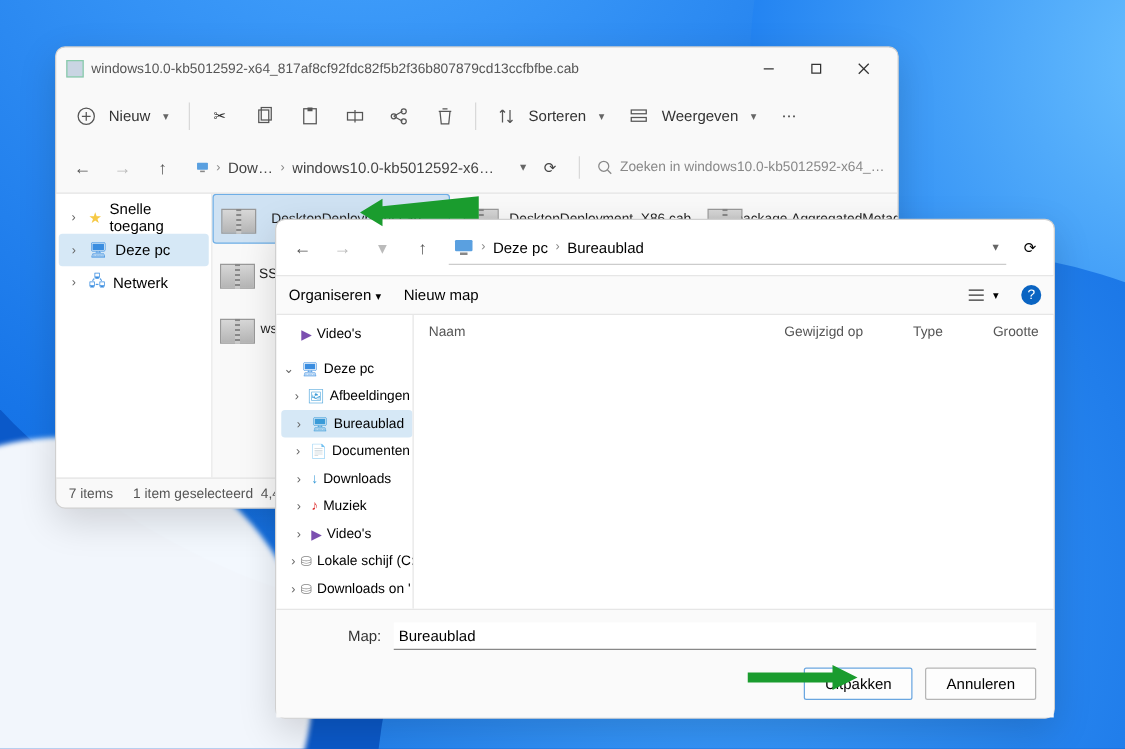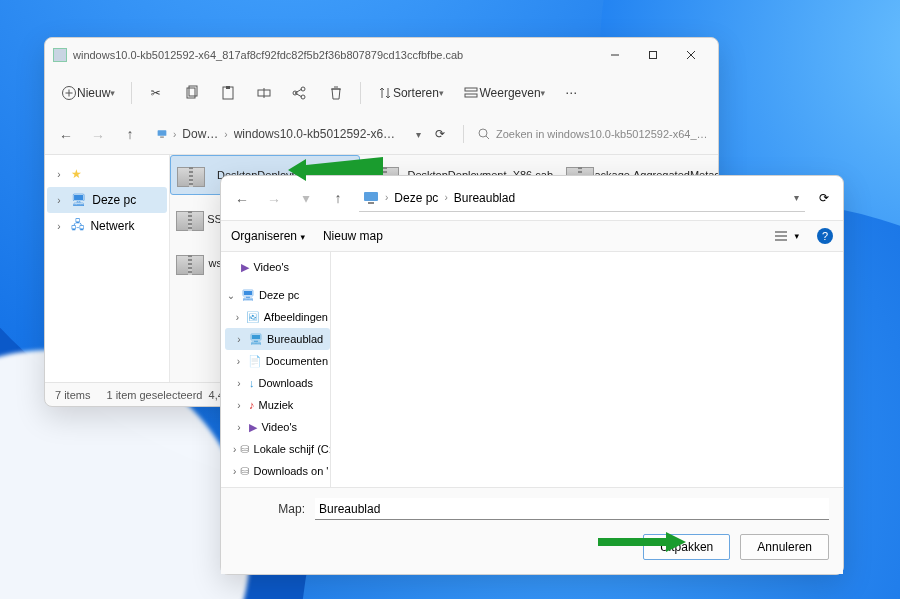--- a/index.html
+++ b/index.html
@@ -15,21 +15,21 @@
   .win1 { left:44px; top:37px; width:675px; height:370px; background:#f9f9f9; }
   .win2 { left:220px; top:175px; width:624px; height:400px; }
 
   .titlebar { height:34px; display:flex; align-items:center; padding:0 8px; color:#555; font-size:11px; }
   .titlebar .ticon { width:14px; height:14px; background:#c9d5e3; border:1px solid #8ca; margin-right:6px; }
   .titlebar .spacer { flex:1; }
   .wbtn { width:38px; height:28px; display:flex; align-items:center; justify-content:center; color:#333; }
   .wbtn svg { width:10px; height:10px; }
 
   .toolbar { height:42px; display:flex; align-items:center; gap:4px; padding:0 8px; font-size:12px; color:#333; }
-  .tbtn { height:30px; padding:0 8px; display:flex; align-items:center; gap:0; border-radius:4px; }
+  .tbtn { height:30px; padding:0 8px; display:flex; align-items:center; gap:10px; border-radius:4px; }
   .tbtn .chev { font-size:9px; color:#666; }
   .sep { width:1px; height:22px; background:#d9d9d9; margin:0 4px; }
   .ticon2 { width:16px; height:16px; display:flex; align-items:center; justify-content:center; }
 
   .addr { height:40px; display:flex; align-items:center; padding:0 10px; gap:10px; font-size:12px; color:#444; }
   .navarrow { width:22px; text-align:center; color:#555; font-size:14px; }
   .crumb { display:flex; align-items:center; gap:6px; flex:1; padding:0 6px; overflow:hidden; }
   .crumb .pc { width:16px; height:14px; }
   .crumb span.sep2 { color:#888; font-size:10px; }
   .refresh { width:18px; text-align:center; }
@@ -214,20 +214,21 @@
         </svg>
       <span style="overflow:hidden;text-overflow:ellipsis;white-space:nowrap">Zoeken in windows10.0-kb5012592-x64_817af8cf92fdc…</span>
     </div>
   </div>
 
   <div class="body1">
     <div class="side1">
       <div class="sitem">
           <span class="chev2">›</span>
           <span class="star">★</span>
+          <span>Snelle toegang</span>
         </div>
       <div class="sitem sel">
           <span class="chev2">›</span>
           <span class="pcblue">🖥</span>
           <span>Deze pc</span>
         </div>
       <div class="sitem">
           <span class="chev2">›</span>
           <span style="color:#3a8de0">🖧</span>
           <span>Netwerk</span>
@@ -362,20 +363,26 @@
           <span style="color:#888">⛁</span>
           <span>Lokale schijf (C:</span>
         </div>
       <div class="titem" style="padding-left:8px">
           <span class="bullet">›</span>
           <span style="color:#888">⛁</span>
           <span>Downloads on '</span>
         </div>
     </div>
     <div class="files">
+      <div class="cols">
+        <div>Naam</div>
+        <div>Gewijzigd op</div>
+        <div>Type</div>
+        <div>Grootte</div>
+      </div>
     </div>
   </div>
 
   <div class="footer">
     <div class="frow1">
       <label>Map:</label>
       <input type="text" value="Bureaublad" style="">
     </div>
     <div class="frow2">
       <button class="btn primary">Uitpakken</button>

